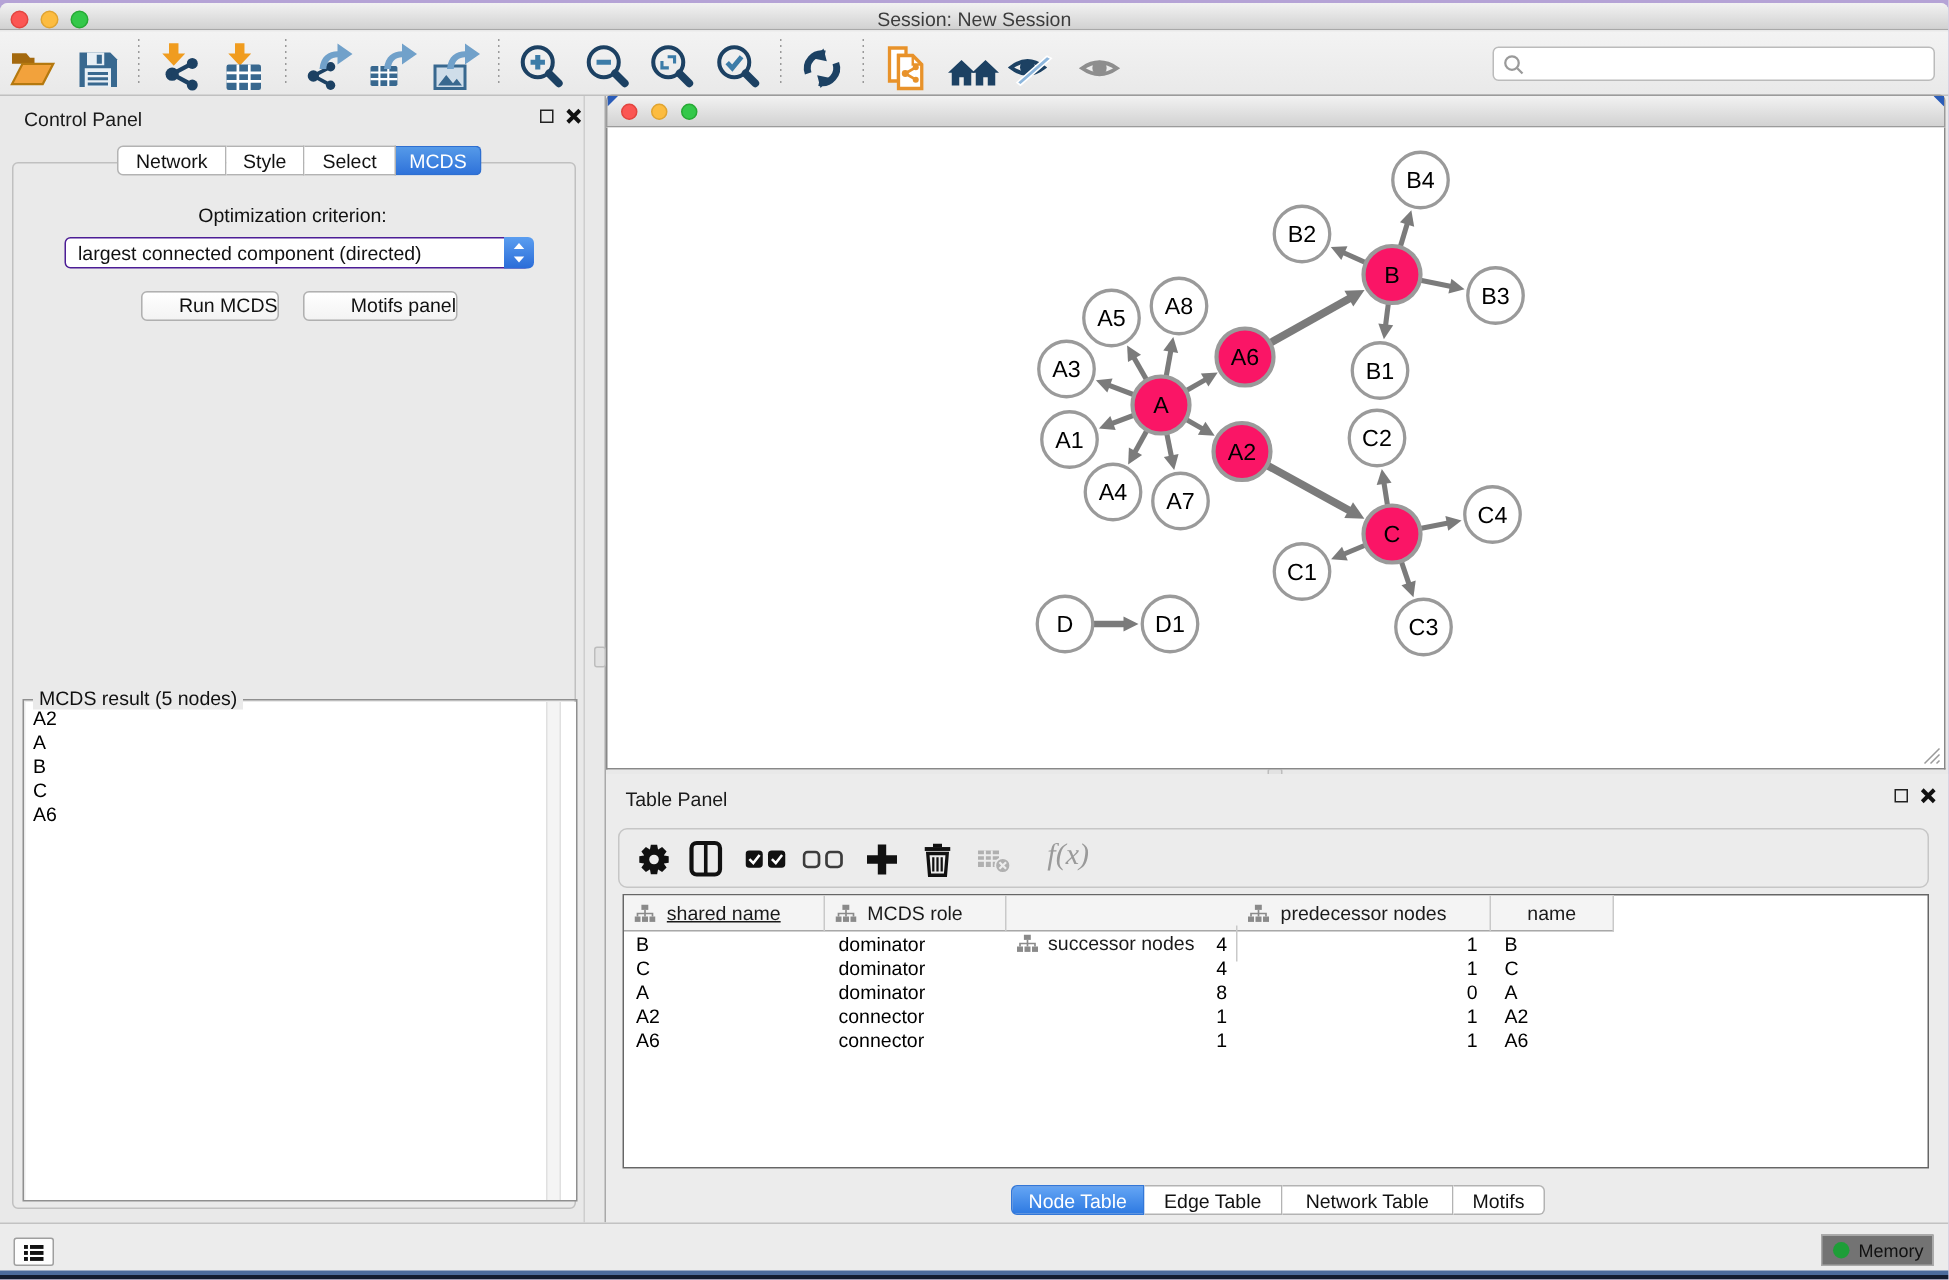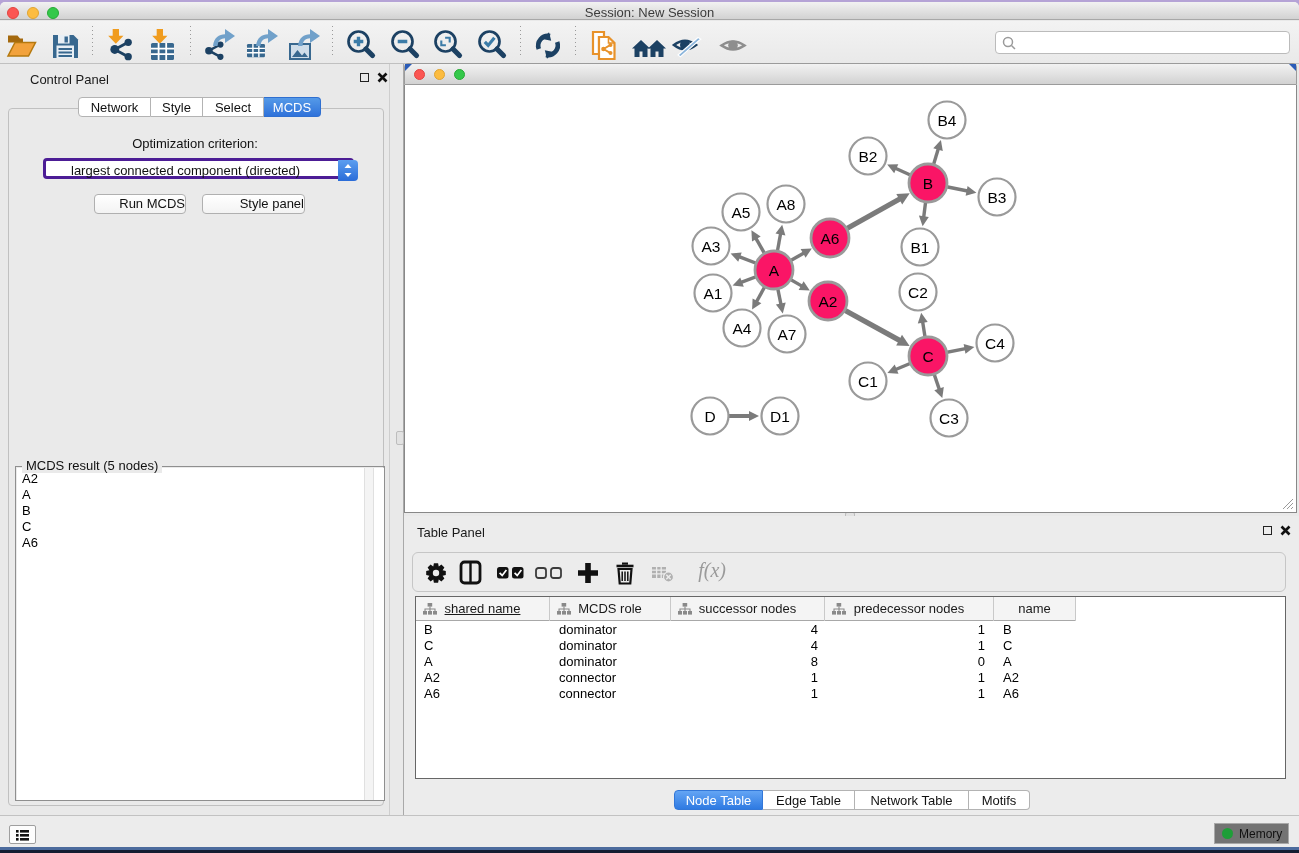--- a/index.html
+++ b/index.html
@@ -17,21 +17,21 @@
 #cp { position:absolute; left:0; top:62px; width:390px; height:751px; background:#e9e9e9; border-right:1px solid #cecece; }
 .ptitle { font-size:13px; color:#1a1a1a; }
 .sqicon { position:absolute; width:9px; height:9px; border:1.5px solid #222; }
 .xicon { position:absolute; font-size:12px; font-weight:bold; color:#111; }
 #cptabs { position:absolute; left:78px; top:33px; height:20px; display:flex; font-size:13px; }
 #cptabs div { border:1px solid #b3b3b3; border-left:none; background:#fff; color:#111; text-align:center; line-height:19px; }
 #cptabs div:first-child { border-left:1px solid #b3b3b3; border-radius:4px 0 0 4px; }
 #cptabs div.blue { background:linear-gradient(#559ae8,#2f72da); color:#fff; border-color:#2f6fd0; border-radius:0 4px 4px 0; }
 #cpbox { position:absolute; left:8px; top:44px; width:376px; height:698px; border:1px solid #c0c0c0; border-radius:4px; background:#eaeaea; }
 #optlabel { position:absolute; left:0; width:390px; top:72px; text-align:center; font-size:13px; color:#111; }
-#combo { position:absolute; left:43px; top:94px; width:311px; height:21px; background:#fff; border:3px solid #4c1d95; border-radius:4px; font-size:13px; color:#111; line-height:19px; padding-left:25px; }
+#combo { position:absolute; left:43px; top:94px; width:311px; height:21px; background:#fff; border:1px solid #4c1d95; border-radius:4px; font-size:13px; color:#111; line-height:19px; padding-left:8px; }
 #combostep { position:absolute; left:292px; top:-1px; width:20px; height:21px; background:linear-gradient(#5b9ef0,#2a6cd8); border-radius:0 4px 4px 0; }
 .btn { position:absolute; height:20px; background:linear-gradient(#ffffff,#f3f3f3); border:1px solid #b0b0b0; border-radius:4px; font-size:13px; color:#111; text-align:right; line-height:18px; }
 #mcdsbox { position:absolute; left:15px; top:402px; width:370px; height:335px; border:1px solid #8f8f8f; }
 #mcdslabel { position:absolute; left:6px; top:-9px; background:#eaeaea; padding:0 4px; font-size:13px; color:#111; }
 #mcdslist { position:absolute; left:1px; top:1px; width:367px; height:332px; background:#fff; font-size:13px; color:#000; padding:3px 0 0 5px; line-height:16px; }
 #mcdsscroll { position:absolute; right:10px; top:0px; width:10px; height:332px; background:#f4f4f4; border-left:1px solid #e0e0e0; border-right:1px solid #e0e0e0; }
 
 #vline { position:absolute; left:403px; top:62px; width:1px; height:751px; background:#a9a9a9; }
 #netwin { position:absolute; left:404px; top:61px; width:894px; height:450px; }
 #nettitle { position:absolute; left:0; top:0; width:893px; height:22px; background:linear-gradient(#f2f2f2,#d2d2d2); border:1px solid #9b9b9b; border-radius:4px 4px 0 0; }
@@ -190,41 +190,41 @@
       <div class="sep" style="left:520px;"></div>
       <div class="sep" style="left:575px;"></div>
       <div id="search">
         <svg width="16" height="16" style="position:absolute;left:5px;top:3px;">
           <circle cx="7" cy="7" r="4.5" fill="none" stroke="#9a9a9a" stroke-width="1.5"></circle>
           <path d="M10.5 10.5 L14 14" stroke="#9a9a9a" stroke-width="1.5"></path>
         </svg>
       </div>
   </div>
   <div id="cp">
-    <div class="ptitle" style="position:absolute;left:16px;top:8px;margin-left:14px;">Control Panel</div>
+    <div class="ptitle" style="position:absolute;left:16px;top:8px;">Control Panel</div>
     <div class="sqicon" style="left:360px;top:9px;"></div>
     <div class="xicon" style="left:377px;top:8px;"><svg width="11" height="11" viewBox="0 0 11 11">
           <path d="M1.5 1.5 L9.5 9.5 M9.5 1.5 L1.5 9.5" stroke="#111" stroke-width="2.6"></path>
         </svg></div>
     <div id="cpbox"></div>
     <div id="cptabs">
       <div style="width:73px;">Network</div>
       <div style="width:52px;">Style</div>
       <div style="width:61px;">Select</div>
       <div class="blue" style="width:57px;">MCDS</div>
     </div>
     <div id="optlabel">Optimization criterion:</div>
     <div id="combo">largest connected component (directed)
       <div id="combostep"><svg width="20" height="21">
             <path d="M10 4 L13.5 8 H6.5 Z" fill="#fff"></path>
             <path d="M10 17 L13.5 13 H6.5 Z" fill="#fff"></path>
           </svg></div>
     </div>
     <div class="btn" style="left:94px; top:130px; width:92px;">Run MCDS</div>
-    <div class="btn" style="left:202px; top:130px; width:103px;">Style panel</div>
+    <div class="btn" style="left:202px; top:130px; width:103px;">Motifs panel</div>
     <div id="mcdsbox">
       <div id="mcdslist">A2<br>A<br>B<br>C<br>A6<div id="mcdsscroll"></div></div>
       <div id="mcdslabel">MCDS result (5 nodes)</div>
     </div>
   </div>
   <div id="vline"></div>
   <div style="position:absolute;left:396px;top:429px;width:8px;height:14px;background:#e2e2e2;border:1px solid #bdbdbd;border-radius:2px;"></div>
   <div style="position:absolute;left:845px;top:510px;width:10px;height:7px;background:#e2e2e2;border:1px solid #bdbdbd;border-radius:2px;"></div>
   <div id="netwin">
     <div id="nettitle">
@@ -389,21 +389,21 @@
             </svg>shared name</div>
           <div class="hcell" style="left:134px;width:121px;"><svg class="hicon" width="14" height="13" viewBox="0 0 14 13">
               <g fill="#8a8a8a">
                 <rect x="4.6" y="0" width="4.6" height="3.6"></rect>
                 <rect x="0" y="8" width="4" height="3.6"></rect>
                 <rect x="5" y="8" width="4" height="3.6"></rect>
                 <rect x="10" y="8" width="4" height="3.6"></rect>
                 <path d="M7 3.6 v4.4 M2 8 V6 H12 V8" stroke="#8a8a8a" stroke-width="1.1" fill="none"></path>
               </g>
             </svg>MCDS role</div>
-          <div class="hcell" style="left:255px;width:154px;"><svg class="hicon" width="14" height="13" viewBox="0 0 14 13">
+          <div class="hcell" style="left:255px;width:154px;margin-top:20px;"><svg class="hicon" width="14" height="13" viewBox="0 0 14 13">
               <g fill="#8a8a8a">
                 <rect x="4.6" y="0" width="4.6" height="3.6"></rect>
                 <rect x="0" y="8" width="4" height="3.6"></rect>
                 <rect x="5" y="8" width="4" height="3.6"></rect>
                 <rect x="10" y="8" width="4" height="3.6"></rect>
                 <path d="M7 3.6 v4.4 M2 8 V6 H12 V8" stroke="#8a8a8a" stroke-width="1.1" fill="none"></path>
               </g>
             </svg>successor nodes</div>
           <div class="hcell" style="left:409px;width:169px;"><svg class="hicon" width="14" height="13" viewBox="0 0 14 13">
               <g fill="#8a8a8a">

